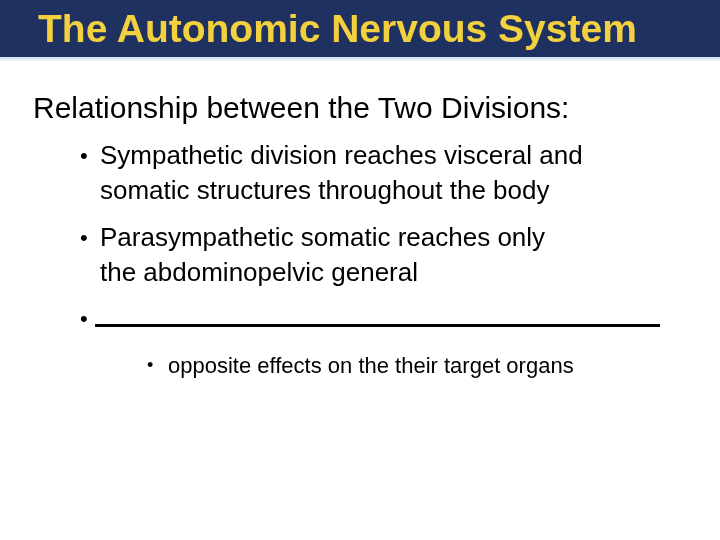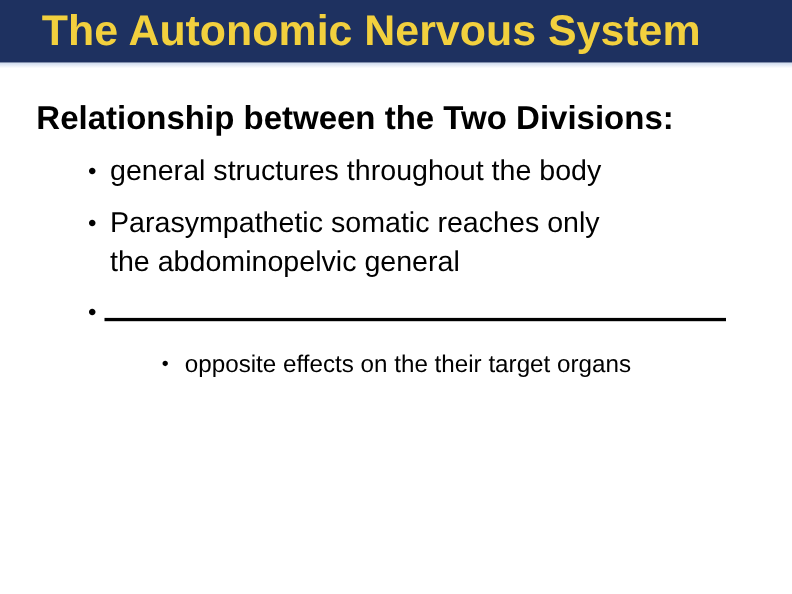--- a/index.html
+++ b/index.html
@@ -37,21 +37,21 @@
     line-height: 57px;
   }
   .header-rule {
     height: 5px;
     background: linear-gradient(#cfdbee, #ffffff);
   }
   .heading {
     margin: 30px 0 0 33px;
     font-size: 30px;
     line-height: 32px;
-    font-weight: 700;
+    font-weight: 400;
     white-space: nowrap;
   }
   .bullets {
     margin-top: 14px;
   }
   .bullet {
     position: relative;
     padding-left: 100px;
     font-size: 26px;
     line-height: 35px;
@@ -117,21 +117,22 @@
     <div class="title">The Autonomic Nervous System</div>
   </div>
   <div class="header-rule"></div>
 
   <div class="heading">Relationship between the Two Divisions:</div>
 
   <div class="bullets">
 
     <div class="bullet">
       <span class="dot">•</span>
-      <span class="line">general structures throughout the body</span>
+      <span class="line">Sympathetic division reaches visceral and</span>
+      <span class="line">somatic structures throughout the body</span>
     </div>
 
     <div class="bullet">
       <span class="dot">•</span>
       <span class="line">Parasympathetic somatic reaches only</span>
       <span class="line">the abdominopelvic general</span>
     </div>
 
     <div class="bullet-blank">
       <span class="dot">•</span>

